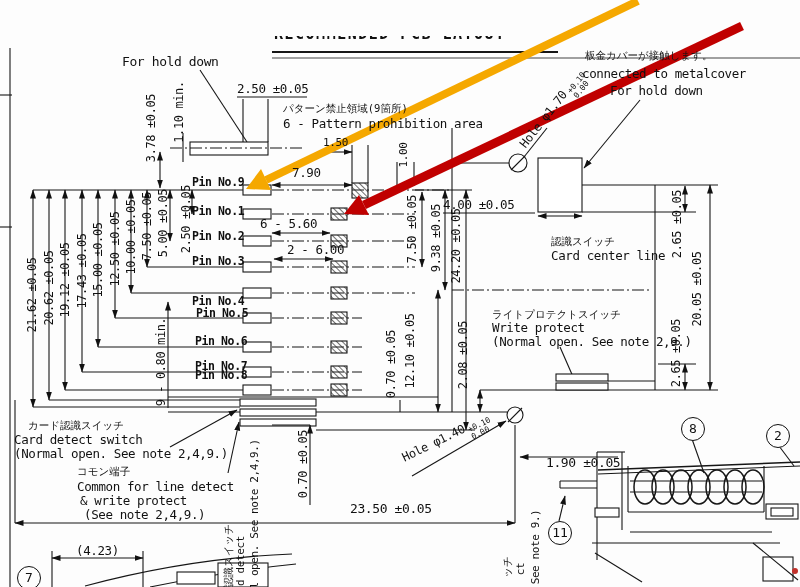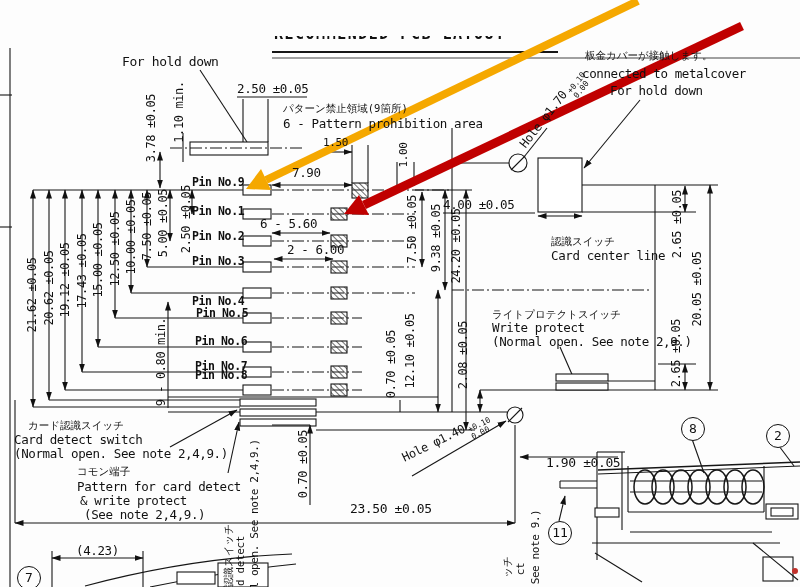--- a/index.html
+++ b/index.html
@@ -312,21 +312,21 @@
   <span>Hole φ1.40</span><span class="tol">
       <span>+0.10</span>
       <span>0.00</span>
     </span>
 </div>
 
 <div class="t jp" style="left:28px;top:420px">カード認識スイッチ</div>
 <div class="t md" style="left:14px;top:433px">Card detect switch</div>
 <div class="t md" style="left:14px;top:447px">(Normal open.  See note 2,4,9.)</div>
 <div class="t jp" style="left:77px;top:466px">コモン端子</div>
-<div class="t md" style="left:77px;top:480px">Pattern for card detect</div>
+<div class="t md" style="left:77px;top:480px">Common for line detect</div>
 <div class="t md" style="left:80px;top:494px">&amp; write protect</div>
 <div class="t md" style="left:84px;top:508px">(See note 2,4,9.)</div>
 
 <div class="t vtext" style="left:303px;top:464px">0.70 ±0.05</div>
 <div class="t lg" style="left:350px;top:502px">23.50 ±0.05</div>
 <div class="t lg" style="left:546px;top:456px">1.90 ±0.05</div>
 <div class="t md" style="left:76px;top:544px">(4.23)</div>
 
 <div class="t vtext jp" style="left:229px;top:556px">認識スイッチ</div>
 <div class="t vtext sm" style="left:241px;top:561px">d detect</div>

